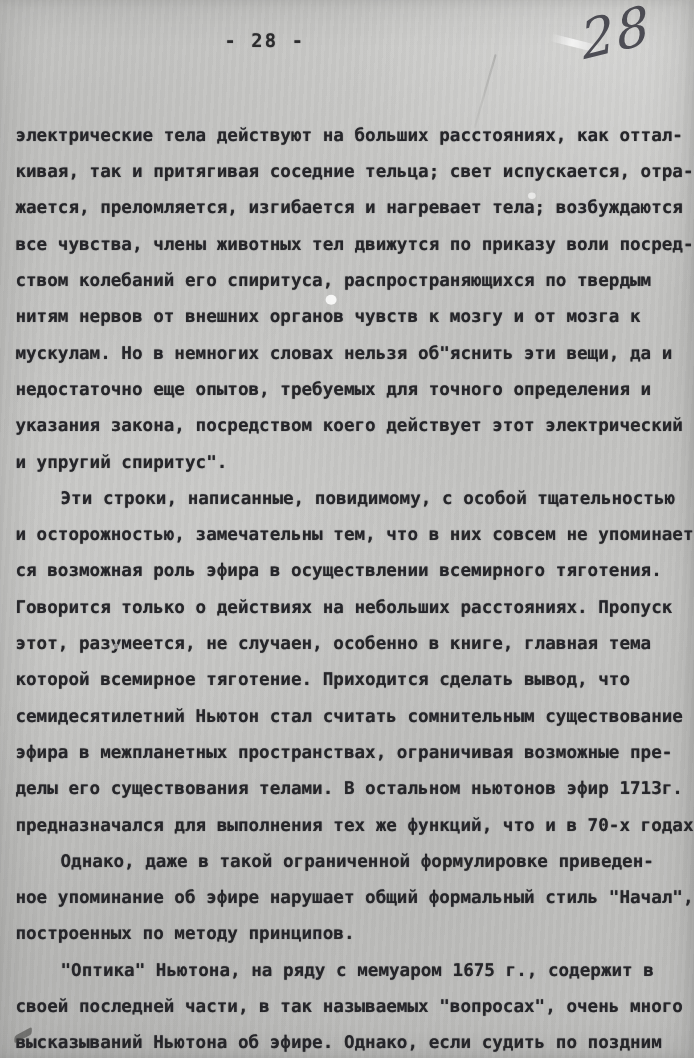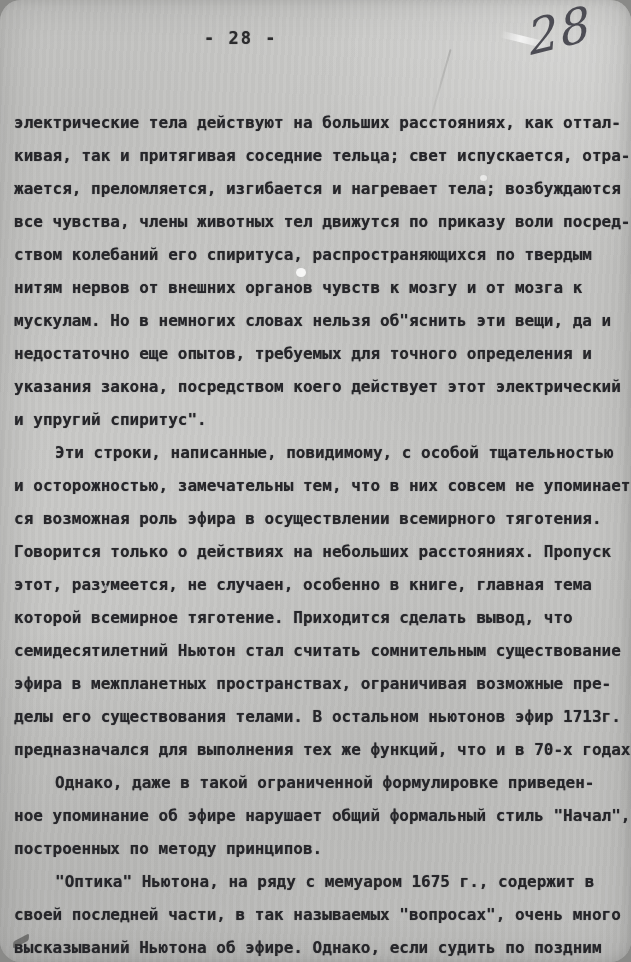--- a/index.html
+++ b/index.html
@@ -16,21 +16,20 @@
     background-image:
       radial-gradient(circle at 88% 4%, rgba(255,255,255,.20), transparent 22%),
       radial-gradient(circle at 12% 12%, rgba(0,0,0,.05), transparent 30%),
       radial-gradient(circle at 75% 30%, rgba(0,0,0,.04), transparent 35%),
       radial-gradient(circle at 30% 55%, rgba(255,255,255,.07), transparent 40%),
       radial-gradient(circle at 60% 78%, rgba(0,0,0,.045), transparent 38%),
       radial-gradient(circle at 10% 92%, rgba(0,0,0,.06), transparent 25%),
       repeating-linear-gradient(93deg, rgba(255,255,255,.025) 0 3px, rgba(0,0,0,.02) 3px 7px),
       linear-gradient(180deg, #cbcbc9 0%, #c6c6c4 55%, #c0c0be 100%);
     box-shadow: inset 0 0 45px rgba(0,0,0,.14), inset -4px 0 10px rgba(0,0,0,.08);
-    border-radius: 21px;
   }
   
   .typed-pageno{
     position:absolute; top:28px; left:204px;
     font-size:17px; font-weight:bold;
     letter-spacing:2px;
     color:#2c2c2e;
     text-shadow:0 0 1px rgba(30,30,30,.55);
   }
   

